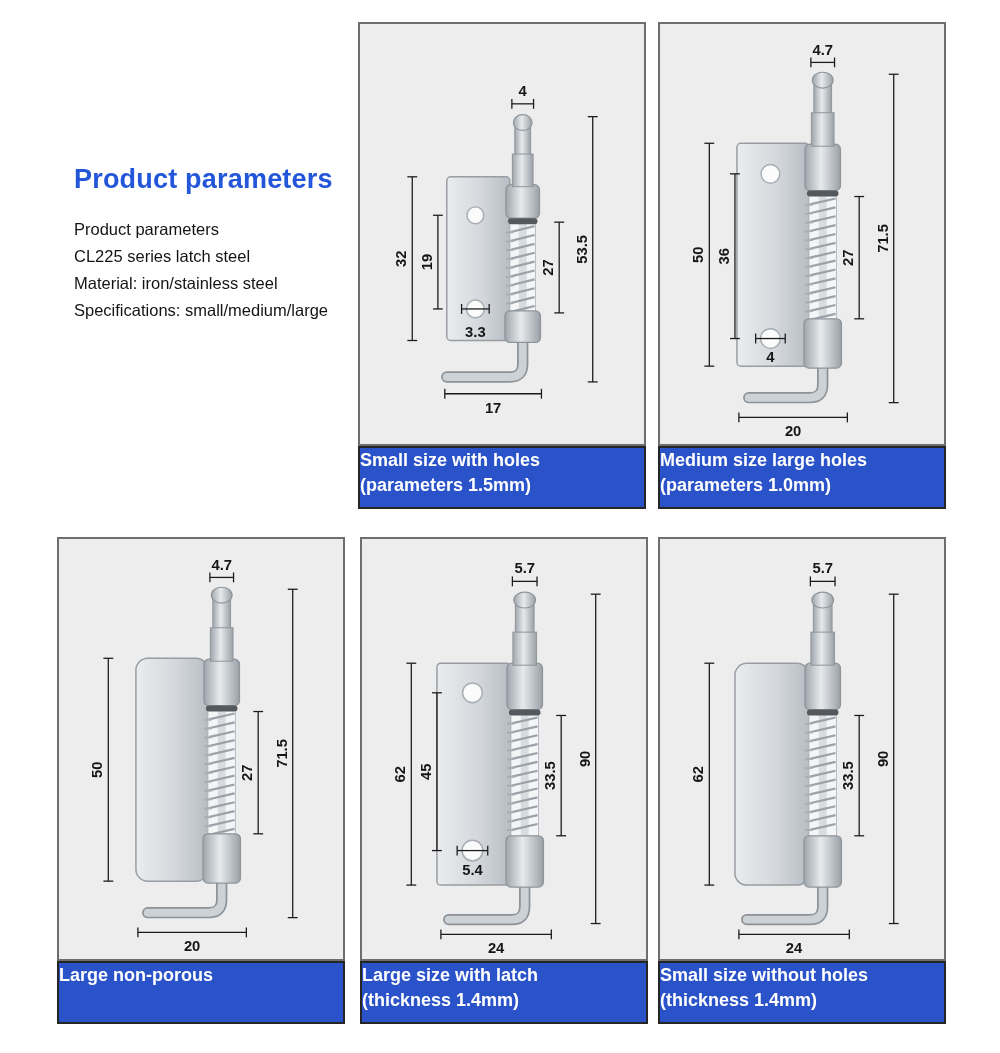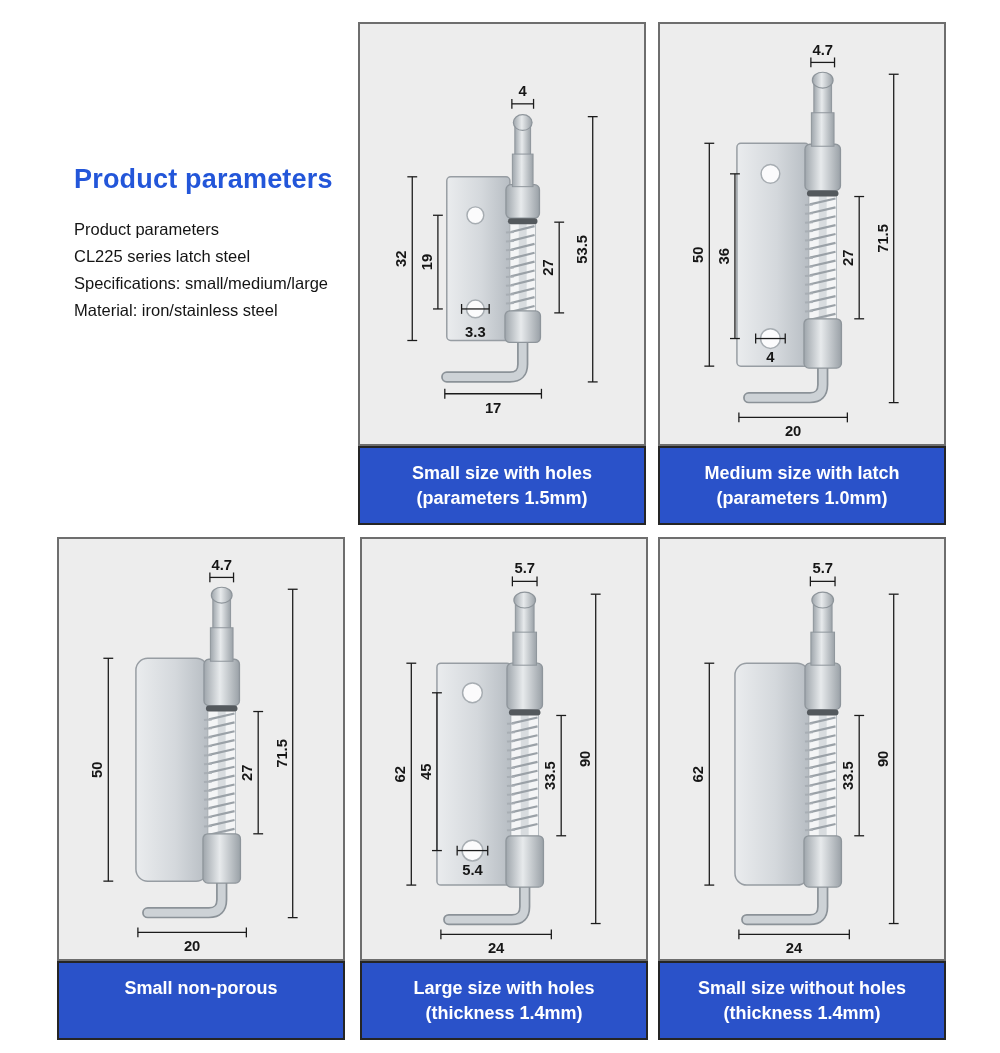--- a/index.html
+++ b/index.html
@@ -21,36 +21,36 @@
   .p2{left:658px;top:22px;}
   .p3{left:57px;top:537px;}
   .p4{left:360px;top:537px;}
   .p5{left:658px;top:537px;}
   .drawing{
     box-sizing:border-box;height:424px;background:var(--panel-bg,#ededed);
     border:2px solid #6e6e6e;
   }
   .drawing svg{display:block;width:100%;height:100%;}
   .caption{
-    box-sizing:border-box;height:79px;background:var(--caption-bg,#2a52c9);
+    box-sizing:border-box;height:63px;background:var(--caption-bg,#2a52c9);
     border:2px solid #252525;color:var(--caption-text,#ffffff);
-    text-align:center;padding-top:13px;
+    
   }
   .cap-line{font-size:18px;font-weight:bold;line-height:25px;}
   svg text{font-family:"Liberation Sans", sans-serif;}
 </style>
 </head>
 <body>
 
 <div class="intro">
   <h1>Product parameters</h1>
   <p>Product parameters</p>
   <p>CL225 series latch steel</p>
+  <p>Material: iron/stainless steel</p>
   <p>Specifications: small/medium/large</p>
-  <p>Material: iron/stainless steel</p>
 </div>
 
 <div class="panel p1">
   <div class="drawing">
     <svg viewBox="0 0 288 424">
         <defs>
           <linearGradient id="hg0m" x1="0" y1="0" x2="1" y2="0">
             <stop offset="0%" stop-color="#eaecee"></stop>
             <stop offset="55%" stop-color="#d4d8dc"></stop>
             <stop offset="100%" stop-color="#b7bdc3"></stop>
@@ -242,21 +242,21 @@
         </g>
         <g>
           <line x1="80" y1="398" x2="190" y2="398" stroke="#1b1b1b" stroke-width="1.3"></line>
           <line x1="80" y1="393" x2="80" y2="403" stroke="#1b1b1b" stroke-width="1.3"></line>
           <line x1="190" y1="393" x2="190" y2="403" stroke="#1b1b1b" stroke-width="1.3"></line>
           <text x="135" y="417" text-anchor="middle" font-size="15" font-weight="600" fill="#161616">20</text>
         </g>
       </svg>
   </div>
   <div class="caption">
-    <div class="cap-line">Medium size with latch</div>
+    <div class="cap-line">Medium size large holes</div>
     <div class="cap-line">(parameters 1.0mm)</div>
   </div>
 </div>
 
 <div class="panel p3">
   <div class="drawing">
     <svg viewBox="0 0 288 424">
         <defs>
           <linearGradient id="hg2m" x1="0" y1="0" x2="1" y2="0">
             <stop offset="0%" stop-color="#eaecee"></stop>
@@ -336,21 +336,21 @@
         </g>
         <g>
           <line x1="80" y1="398" x2="190" y2="398" stroke="#1b1b1b" stroke-width="1.3"></line>
           <line x1="80" y1="393" x2="80" y2="403" stroke="#1b1b1b" stroke-width="1.3"></line>
           <line x1="190" y1="393" x2="190" y2="403" stroke="#1b1b1b" stroke-width="1.3"></line>
           <text x="135" y="417" text-anchor="middle" font-size="15" font-weight="600" fill="#161616">20</text>
         </g>
       </svg>
   </div>
   <div class="caption">
-    <div class="cap-line">Small non-porous</div>
+    <div class="cap-line">Large non-porous</div>
   </div>
 </div>
 
 <div class="panel p4">
   <div class="drawing">
     <svg viewBox="0 0 288 424">
         <defs>
           <linearGradient id="hg3m" x1="0" y1="0" x2="1" y2="0">
             <stop offset="0%" stop-color="#eaecee"></stop>
             <stop offset="55%" stop-color="#d4d8dc"></stop>
@@ -441,21 +441,21 @@
         </g>
         <g>
           <line x1="80" y1="400" x2="192" y2="400" stroke="#1b1b1b" stroke-width="1.3"></line>
           <line x1="80" y1="395" x2="80" y2="405" stroke="#1b1b1b" stroke-width="1.3"></line>
           <line x1="192" y1="395" x2="192" y2="405" stroke="#1b1b1b" stroke-width="1.3"></line>
           <text x="136" y="419" text-anchor="middle" font-size="15" font-weight="600" fill="#161616">24</text>
         </g>
       </svg>
   </div>
   <div class="caption">
-    <div class="cap-line">Large size with holes</div>
+    <div class="cap-line">Large size with latch</div>
     <div class="cap-line">(thickness 1.4mm)</div>
   </div>
 </div>
 
 <div class="panel p5">
   <div class="drawing">
     <svg viewBox="0 0 288 424">
         <defs>
           <linearGradient id="hg4m" x1="0" y1="0" x2="1" y2="0">
             <stop offset="0%" stop-color="#eaecee"></stop>

